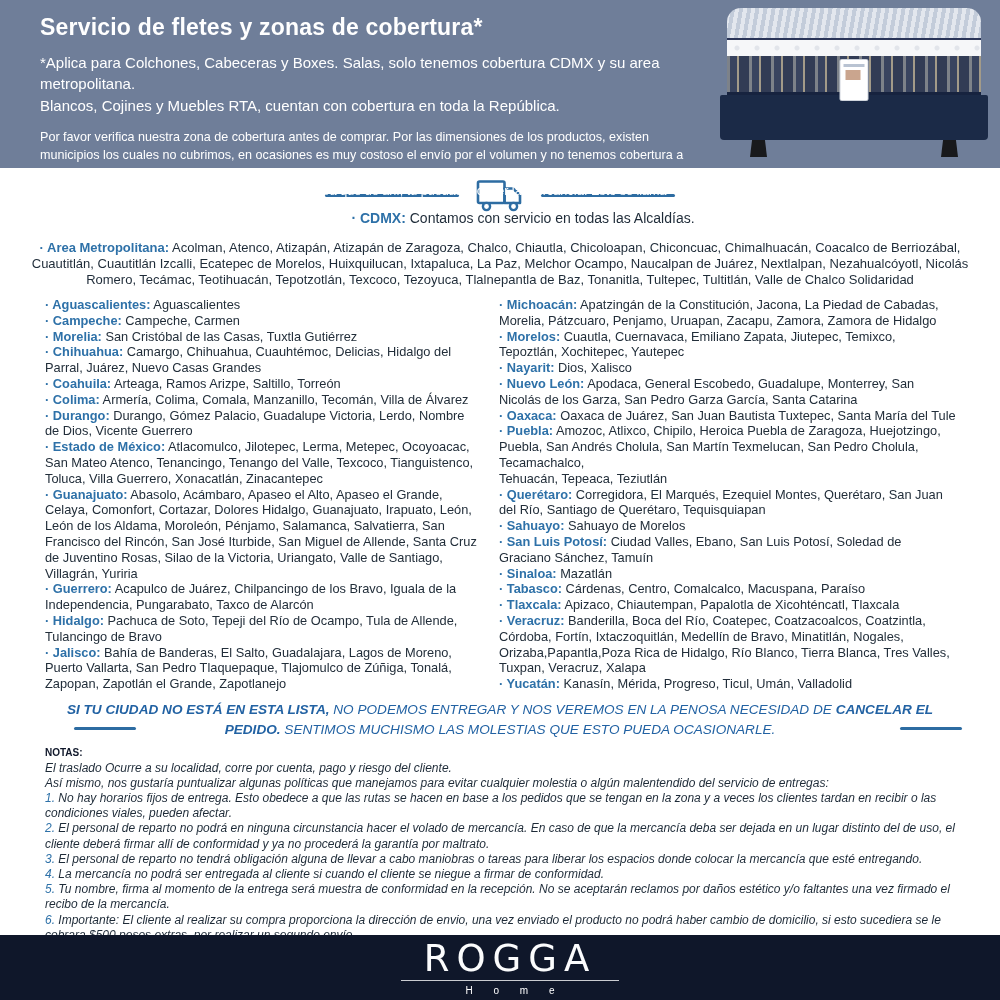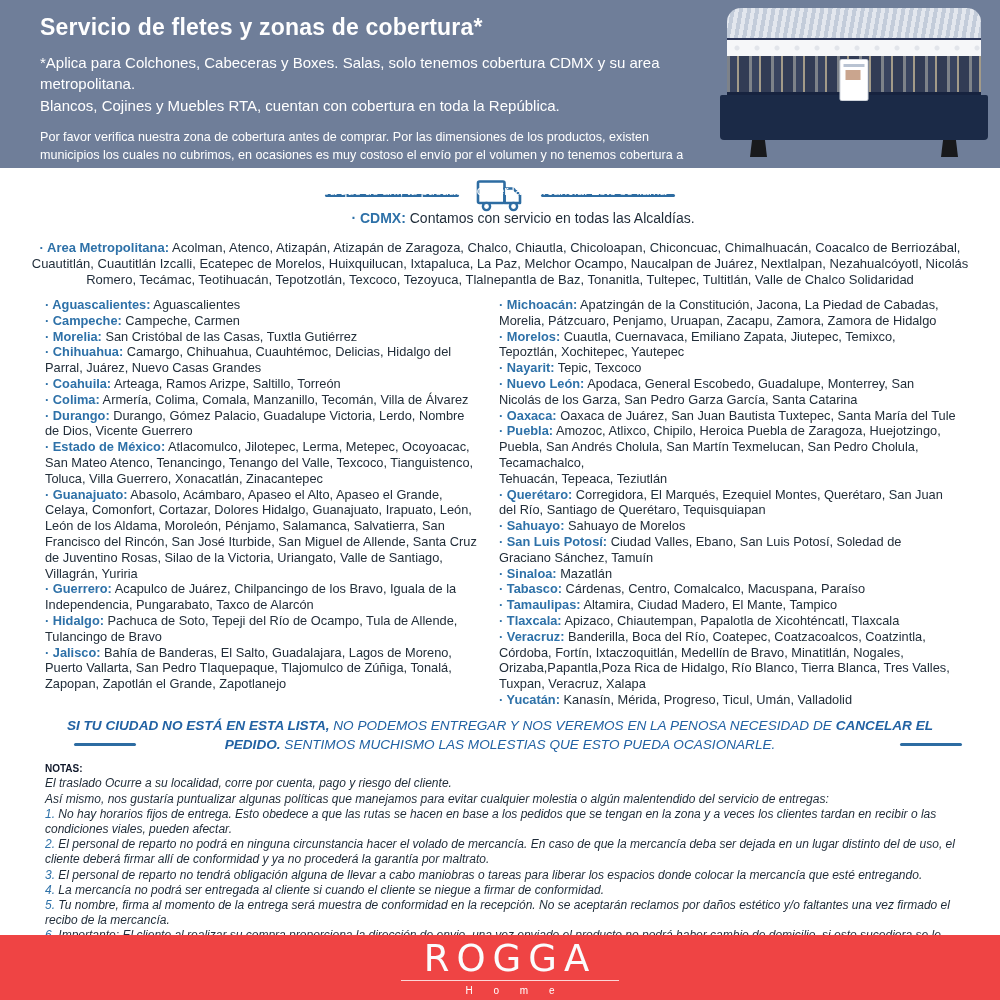--- a/index.html
+++ b/index.html
@@ -52,21 +52,21 @@
   .warning-dash{position:absolute;top:27px;width:62px;height:3px;background:#2d6ca2;border-radius:2px;}
   .dash-left{left:74px;}
   .dash-right{right:38px;}
   
   .notas{margin:6px 44px 0 45px;font-size:12px;line-height:15.2px;color:#1e2b38;}
   .notas-title{color:#0f172a;font-weight:700;font-size:10px;}
   .note-line{margin:0;font-style:italic;}
   .note-num{color:#2e71a8;}
   .notas-footnote{color:#0f62a8;font-weight:700;}
   
-  .footer{position:absolute;left:0;right:0;bottom:0;height:65px;background:#ef4444;
+  .footer{position:absolute;left:0;right:0;bottom:0;height:65px;background:#0f172a;
     display:flex;flex-direction:column;align-items:center;justify-content:center;padding-left:20px;}
   .brand{color:#fbfcfd;font-size:37px;line-height:1;letter-spacing:7px;
     font-family:"DejaVu Sans", sans-serif;font-weight:400;margin-top:1px;}
   .brand-line{width:218px;height:1px;background:rgba(255,255,255,.78);margin:3px 0 4px;}
   .brand-sub{color:#fff;font-size:10px;letter-spacing:9px;padding-left:9px;}
 </style>
 </head>
 <body>
 
 <header class="header">
@@ -165,21 +165,21 @@
   <div class="col-right" id="state-col-right">
   <div class="state-item">
     <span class="state-label label-blue">· Michoacán:</span><span class="state-cities"> Apatzingán de la Constitución, Jacona, La Piedad de Cabadas, Morelia, Pátzcuaro, Penjamo, Uruapan, Zacapu, Zamora, Zamora de Hidalgo</span>
   </div>
 
   <div class="state-item">
     <span class="state-label label-blue">· Morelos:</span><span class="state-cities"> Cuautla, Cuernavaca, Emiliano Zapata, Jiutepec, Temixco, Tepoztlán, Xochitepec, Yautepec</span>
   </div>
 
   <div class="state-item">
-    <span class="state-label label-blue">· Nayarit:</span><span class="state-cities"> Tepic, Texcoco</span>
+    <span class="state-label label-blue">· Nayarit:</span><span class="state-cities"> Dios, Xalisco</span>
   </div>
 
   <div class="state-item">
     <span class="state-label label-blue">· Nuevo León:</span><span class="state-cities"> Apodaca, General Escobedo, Guadalupe, Monterrey, San Nicolás de los Garza, San Pedro Garza García, Santa Catarina</span>
   </div>
 
   <div class="state-item">
     <span class="state-label label-blue">· Oaxaca:</span><span class="state-cities"> Oaxaca de Juárez, San Juan Bautista Tuxtepec, Santa María del Tule</span>
   </div>
 
@@ -201,23 +201,20 @@
   </div>
 
   <div class="state-item">
     <span class="state-label label-blue">· Sinaloa:</span><span class="state-cities"> Mazatlán</span>
   </div>
 
   <div class="state-item">
     <span class="state-label label-blue">· Tabasco:</span><span class="state-cities"> Cárdenas, Centro, Comalcalco, Macuspana, Paraíso</span>
   </div>
 
-  <div class="state-item">
-    <span class="state-label label-blue">· Tamaulipas:</span><span class="state-cities"> Altamira, Ciudad Madero, El Mante, Tampico</span>
-  </div>
 
   <div class="state-item">
     <span class="state-label label-blue">· Tlaxcala:</span><span class="state-cities"> Apizaco, Chiautempan, Papalotla de Xicohténcatl, Tlaxcala</span>
   </div>
 
   <div class="state-item">
     <span class="state-label label-blue">· Veracruz:</span><span class="state-cities"> Banderilla, Boca del Río, Coatepec, Coatzacoalcos, Coatzintla, Córdoba, Fortín, Ixtaczoquitlán, Medellín de Bravo, Minatitlán, Nogales, Orizaba,Papantla,Poza Rica de Hidalgo, Río Blanco, Tierra Blanca, Tres Valles, Tuxpan, Veracruz, Xalapa</span>
   </div>
 
   <div class="state-item">

